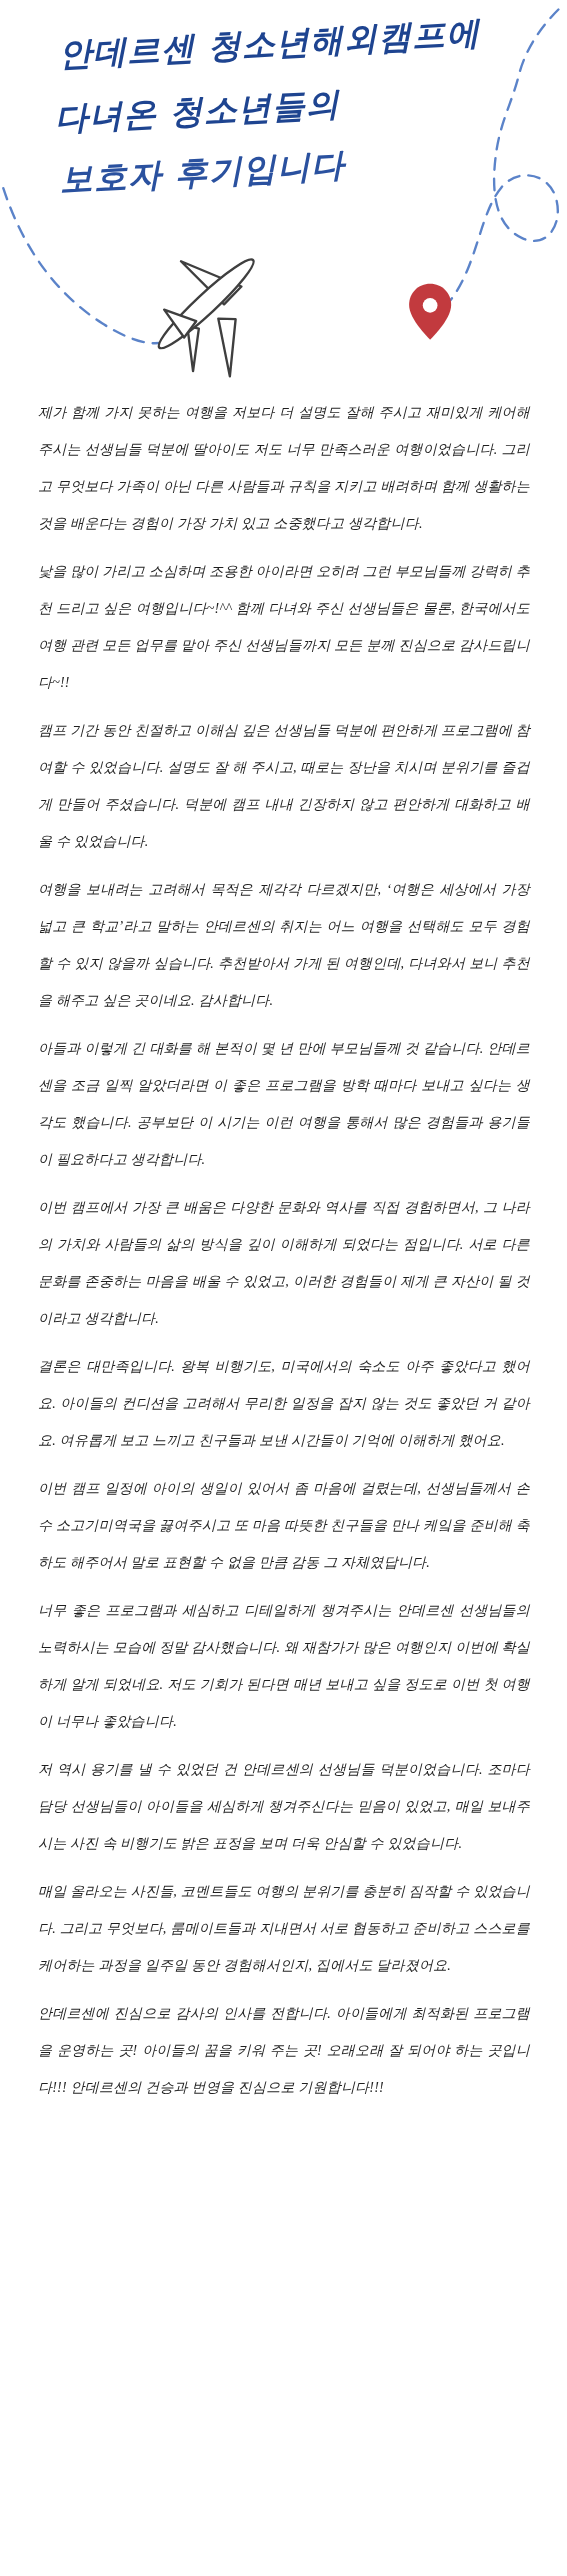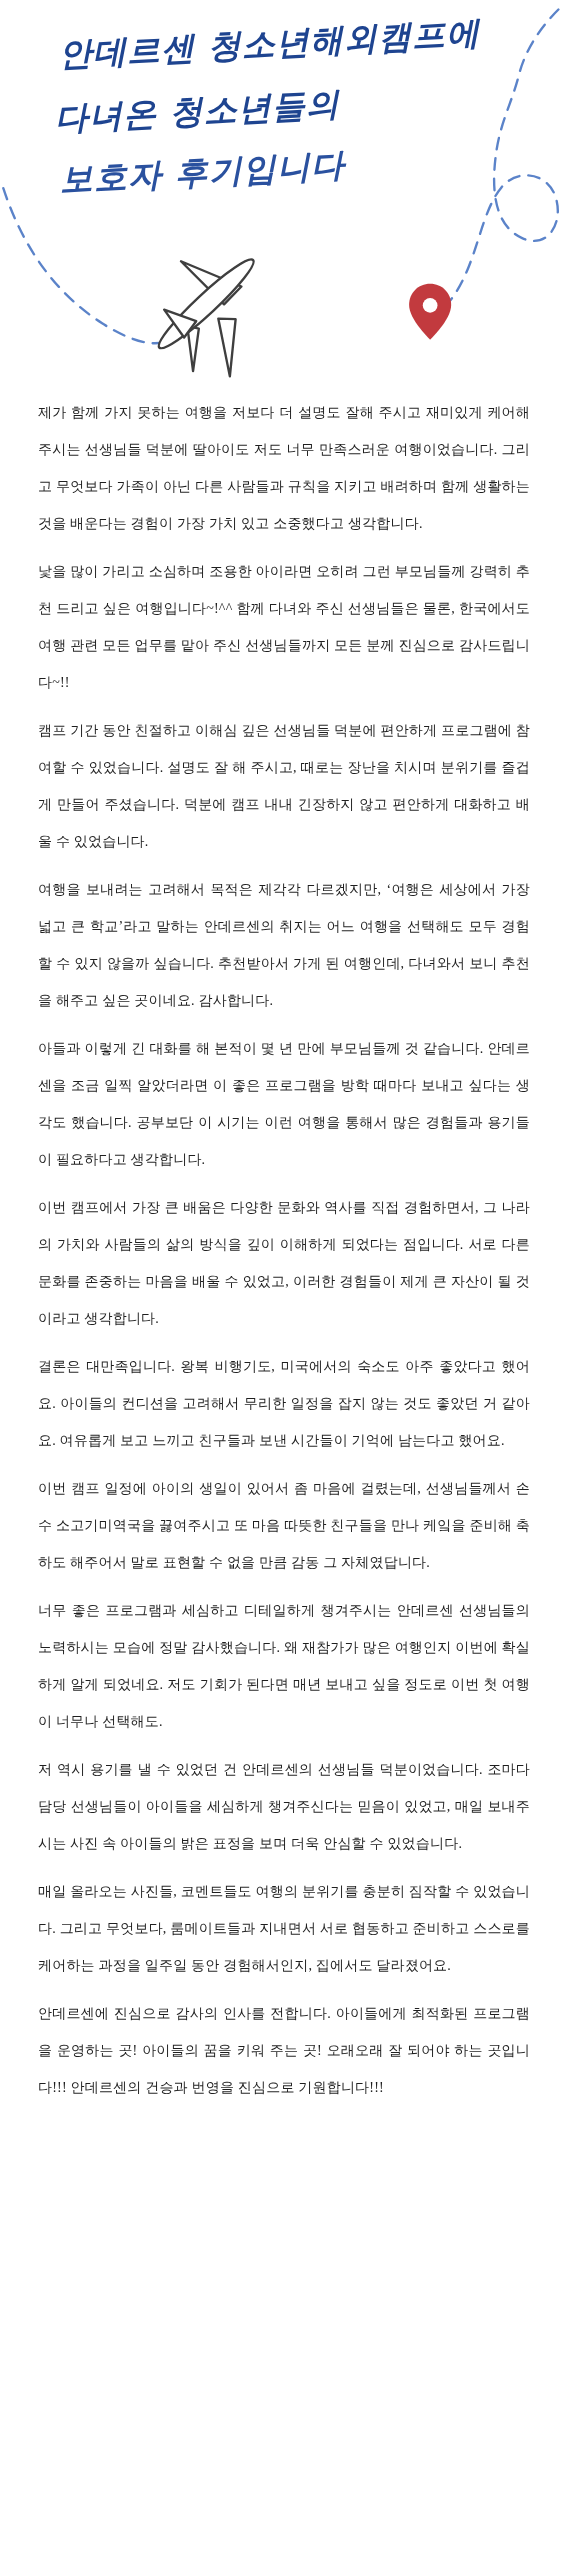--- a/index.html
+++ b/index.html
@@ -15,21 +15,21 @@
     position:absolute; white-space:nowrap;
     font-family:"DejaVu Sans","Liberation Sans",sans-serif;
     font-weight:700; font-style:italic;
     transform:rotate(-3deg); transform-origin:left bottom;
     letter-spacing:1.1px;
   }
   .title-1 { left:60px; top:33px;  font-size:33px; color:#1e4490; }
   .title-2 { left:56px; top:97px; font-size:33px; color:#1e4490; }
   .title-3 { left:61px; top:158px; font-size:33px; color:#2a519f; }
   
-  .reviews { padding:5.3px 38px 0 38px; }
+  .reviews { padding:5.3px 38px 0 38px;font-style:italic; }
   .reviews p {
     margin:0 0 11px 0;
     font-size:14px; line-height:37px;
     color:#1f1f1f; letter-spacing:0.2px;
     text-align:justify; word-break:break-all;
   }
 </style>
 </head>
 <body>
 
@@ -72,22 +72,22 @@
     <div class="title-line title-3">보호자 후기입니다</div>
   </header>
 
   <main class="reviews">
     <p>제가 함께 가지 못하는 여행을 저보다 더 설명도 잘해 주시고 재미있게 케어해 주시는 선생님들 덕분에 딸아이도 저도 너무 만족스러운 여행이었습니다. 그리고 무엇보다 가족이 아닌 다른 사람들과 규칙을 지키고 배려하며 함께 생활하는 것을 배운다는 경험이 가장 가치 있고 소중했다고 생각합니다.</p>
     <p>낯을 많이 가리고 소심하며 조용한 아이라면 오히려 그런 부모님들께 강력히 추천 드리고 싶은 여행입니다~!^^ 함께 다녀와 주신 선생님들은 물론, 한국에서도 여행 관련 모든 업무를 맡아 주신 선생님들까지 모든 분께 진심으로 감사드립니다~!!</p>
     <p>캠프 기간 동안 친절하고 이해심 깊은 선생님들 덕분에 편안하게 프로그램에 참여할 수 있었습니다. 설명도 잘 해 주시고, 때로는 장난을 치시며 분위기를 즐겁게 만들어 주셨습니다. 덕분에 캠프 내내 긴장하지 않고 편안하게 대화하고 배울 수 있었습니다.</p>
     <p>여행을 보내려는 고려해서 목적은 제각각 다르겠지만, ‘여행은 세상에서 가장 넓고 큰 학교’라고 말하는 안데르센의 취지는 어느 여행을 선택해도 모두 경험할 수 있지 않을까 싶습니다. 추천받아서 가게 된 여행인데, 다녀와서 보니 추천을 해주고 싶은 곳이네요. 감사합니다.</p>
     <p>아들과 이렇게 긴 대화를 해 본적이 몇 년 만에 부모님들께 것 같습니다. 안데르센을 조금 일찍 알았더라면 이 좋은 프로그램을 방학 때마다 보내고 싶다는 생각도 했습니다. 공부보단 이 시기는 이런 여행을 통해서 많은 경험들과 용기들이 필요하다고 생각합니다.</p>
     <p>이번 캠프에서 가장 큰 배움은 다양한 문화와 역사를 직접 경험하면서, 그 나라의 가치와 사람들의 삶의 방식을 깊이 이해하게 되었다는 점입니다. 서로 다른 문화를 존중하는 마음을 배울 수 있었고, 이러한 경험들이 제게 큰 자산이 될 것이라고 생각합니다.</p>
-    <p>결론은 대만족입니다. 왕복 비행기도, 미국에서의 숙소도 아주 좋았다고 했어요. 아이들의 컨디션을 고려해서 무리한 일정을 잡지 않는 것도 좋았던 거 같아요. 여유롭게 보고 느끼고 친구들과 보낸 시간들이 기억에 남는다고 했어요.</p>
+    <p>결론은 대만족입니다. 왕복 비행기도, 미국에서의 숙소도 아주 좋았다고 했어요. 아이들의 컨디션을 고려해서 무리한 일정을 잡지 않는 것도 좋았던 거 같아요. 여유롭게 보고 느끼고 친구들과 보낸 시간들이 기억에 이해하게 했어요.</p>
     <p>이번 캠프 일정에 아이의 생일이 있어서 좀 마음에 걸렸는데, 선생님들께서 손수 소고기미역국을 끓여주시고 또 마음 따뜻한 친구들을 만나 케잌을 준비해 축하도 해주어서 말로 표현할 수 없을 만큼 감동 그 자체였답니다.</p>
-    <p>너무 좋은 프로그램과 세심하고 디테일하게 챙겨주시는 안데르센 선생님들의 노력하시는 모습에 정말 감사했습니다. 왜 재참가가 많은 여행인지 이번에 확실하게 알게 되었네요. 저도 기회가 된다면 매년 보내고 싶을 정도로 이번 첫 여행이 너무나 선택해도.</p>
-    <p>저 역시 용기를 낼 수 있었던 건 안데르센의 선생님들 덕분이었습니다. 조마다 담당 선생님들이 아이들을 세심하게 챙겨주신다는 믿음이 있었고, 매일 보내주시는 사진 속 아이들의 밝은 표정을 보며 더욱 안심할 수 있었습니다.</p>
+    <p>너무 좋은 프로그램과 세심하고 디테일하게 챙겨주시는 안데르센 선생님들의 노력하시는 모습에 정말 감사했습니다. 왜 재참가가 많은 여행인지 이번에 확실하게 알게 되었네요. 저도 기회가 된다면 매년 보내고 싶을 정도로 이번 첫 여행이 너무나 좋았습니다.</p>
+    <p>저 역시 용기를 낼 수 있었던 건 안데르센의 선생님들 덕분이었습니다. 조마다 담당 선생님들이 아이들을 세심하게 챙겨주신다는 믿음이 있었고, 매일 보내주시는 사진 속 비행기도 밝은 표정을 보며 더욱 안심할 수 있었습니다.</p>
     <p>매일 올라오는 사진들, 코멘트들도 여행의 분위기를 충분히 짐작할 수 있었습니다. 그리고 무엇보다, 룸메이트들과 지내면서 서로 협동하고 준비하고 스스로를 케어하는 과정을 일주일 동안 경험해서인지, 집에서도 달라졌어요.</p>
     <p>안데르센에 진심으로 감사의 인사를 전합니다. 아이들에게 최적화된 프로그램을 운영하는 곳! 아이들의 꿈을 키워 주는 곳! 오래오래 잘 되어야 하는 곳입니다!!! 안데르센의 건승과 번영을 진심으로 기원합니다!!!</p>
   </main>
 
 </div>
 
 
 </body></html>

